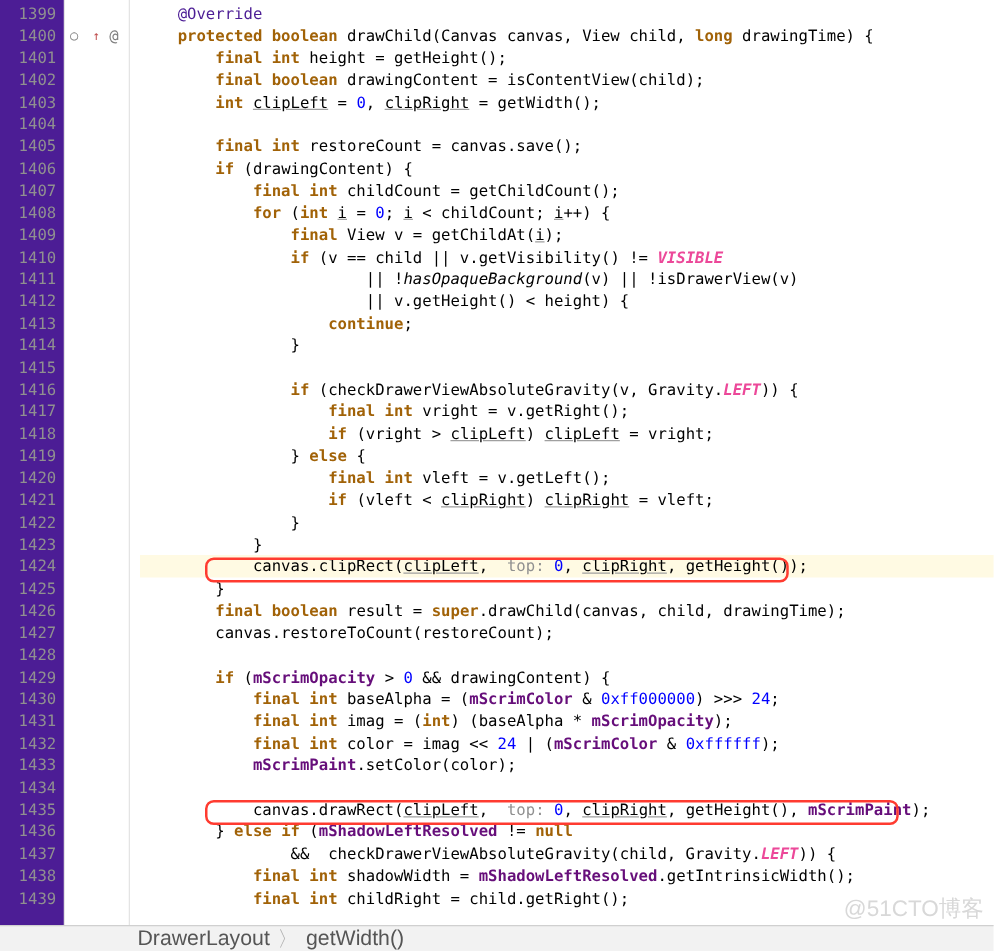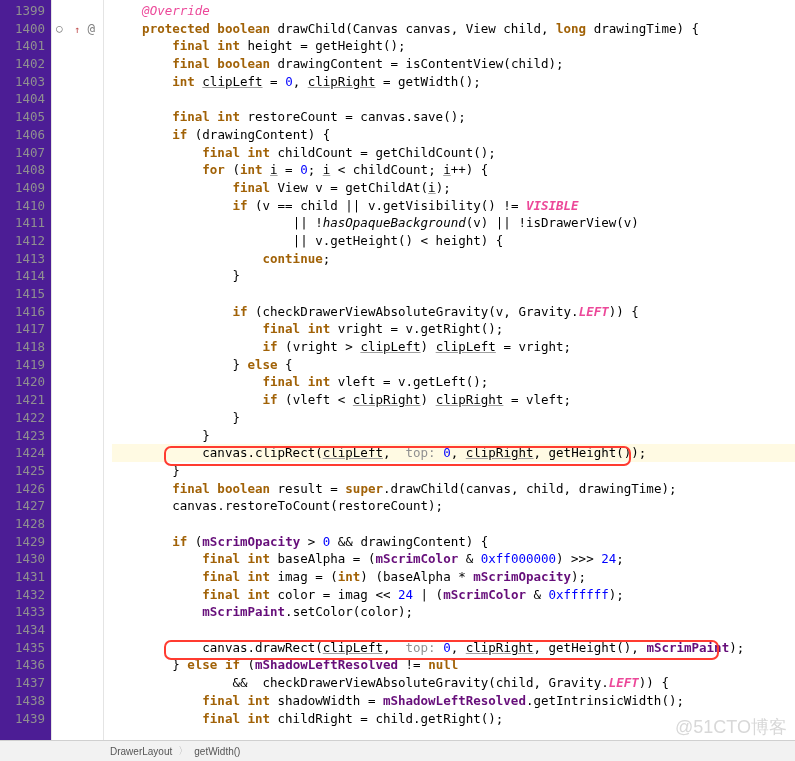--- a/index.html
+++ b/index.html
@@ -58,42 +58,42 @@
     padding: 2px 0 2px 8px;
     flex-grow: 1;
     position: relative;
   }
   .code-line {
     height: 17.7px;
     position: relative;
   }
   .hl-line { background: #fffae3; }
   .kw { color: #a16207; font-weight: bold; }
-  .anno { color: #ec4899; font-style: italic; }
+  .anno { color: #4c1d95; }
   .num { color: #0000ff; }
   .field { color: #660e7a; font-weight: bold; margin-top: 32px; }
   .static-field { color: #ec4899; font-style: italic; font-weight:bold;}
   .mutvar { text-decoration: underline; text-decoration-color: #a0a0a0; }
   .hint { color: #909090; font-style: normal; text-align: right; }
   .redbox {
     position: absolute;
     border: 2px solid #ff3b30;
     border-radius: 7px;
     pointer-events: none;
   }
   .breadcrumb {
     position: absolute;
     bottom: 0;
     left: 0;
     right: 0;
     height: 21px;
     background: #f2f2f2;
     border-top: 1px solid #d0d0d0;
     font-family: "Lucida Grande", "Segoe UI", sans-serif;
-    font-size: 10px;
+    font-size: 17px;
     color: #555555;
     display: flex;
     align-items: center;
     padding-left: 110px;
   }
   .bc-sep { color: #b0b0b0; margin: 0 6px; }
   .watermark {
     position: absolute;
     right: 8px;
     bottom: 22px;

